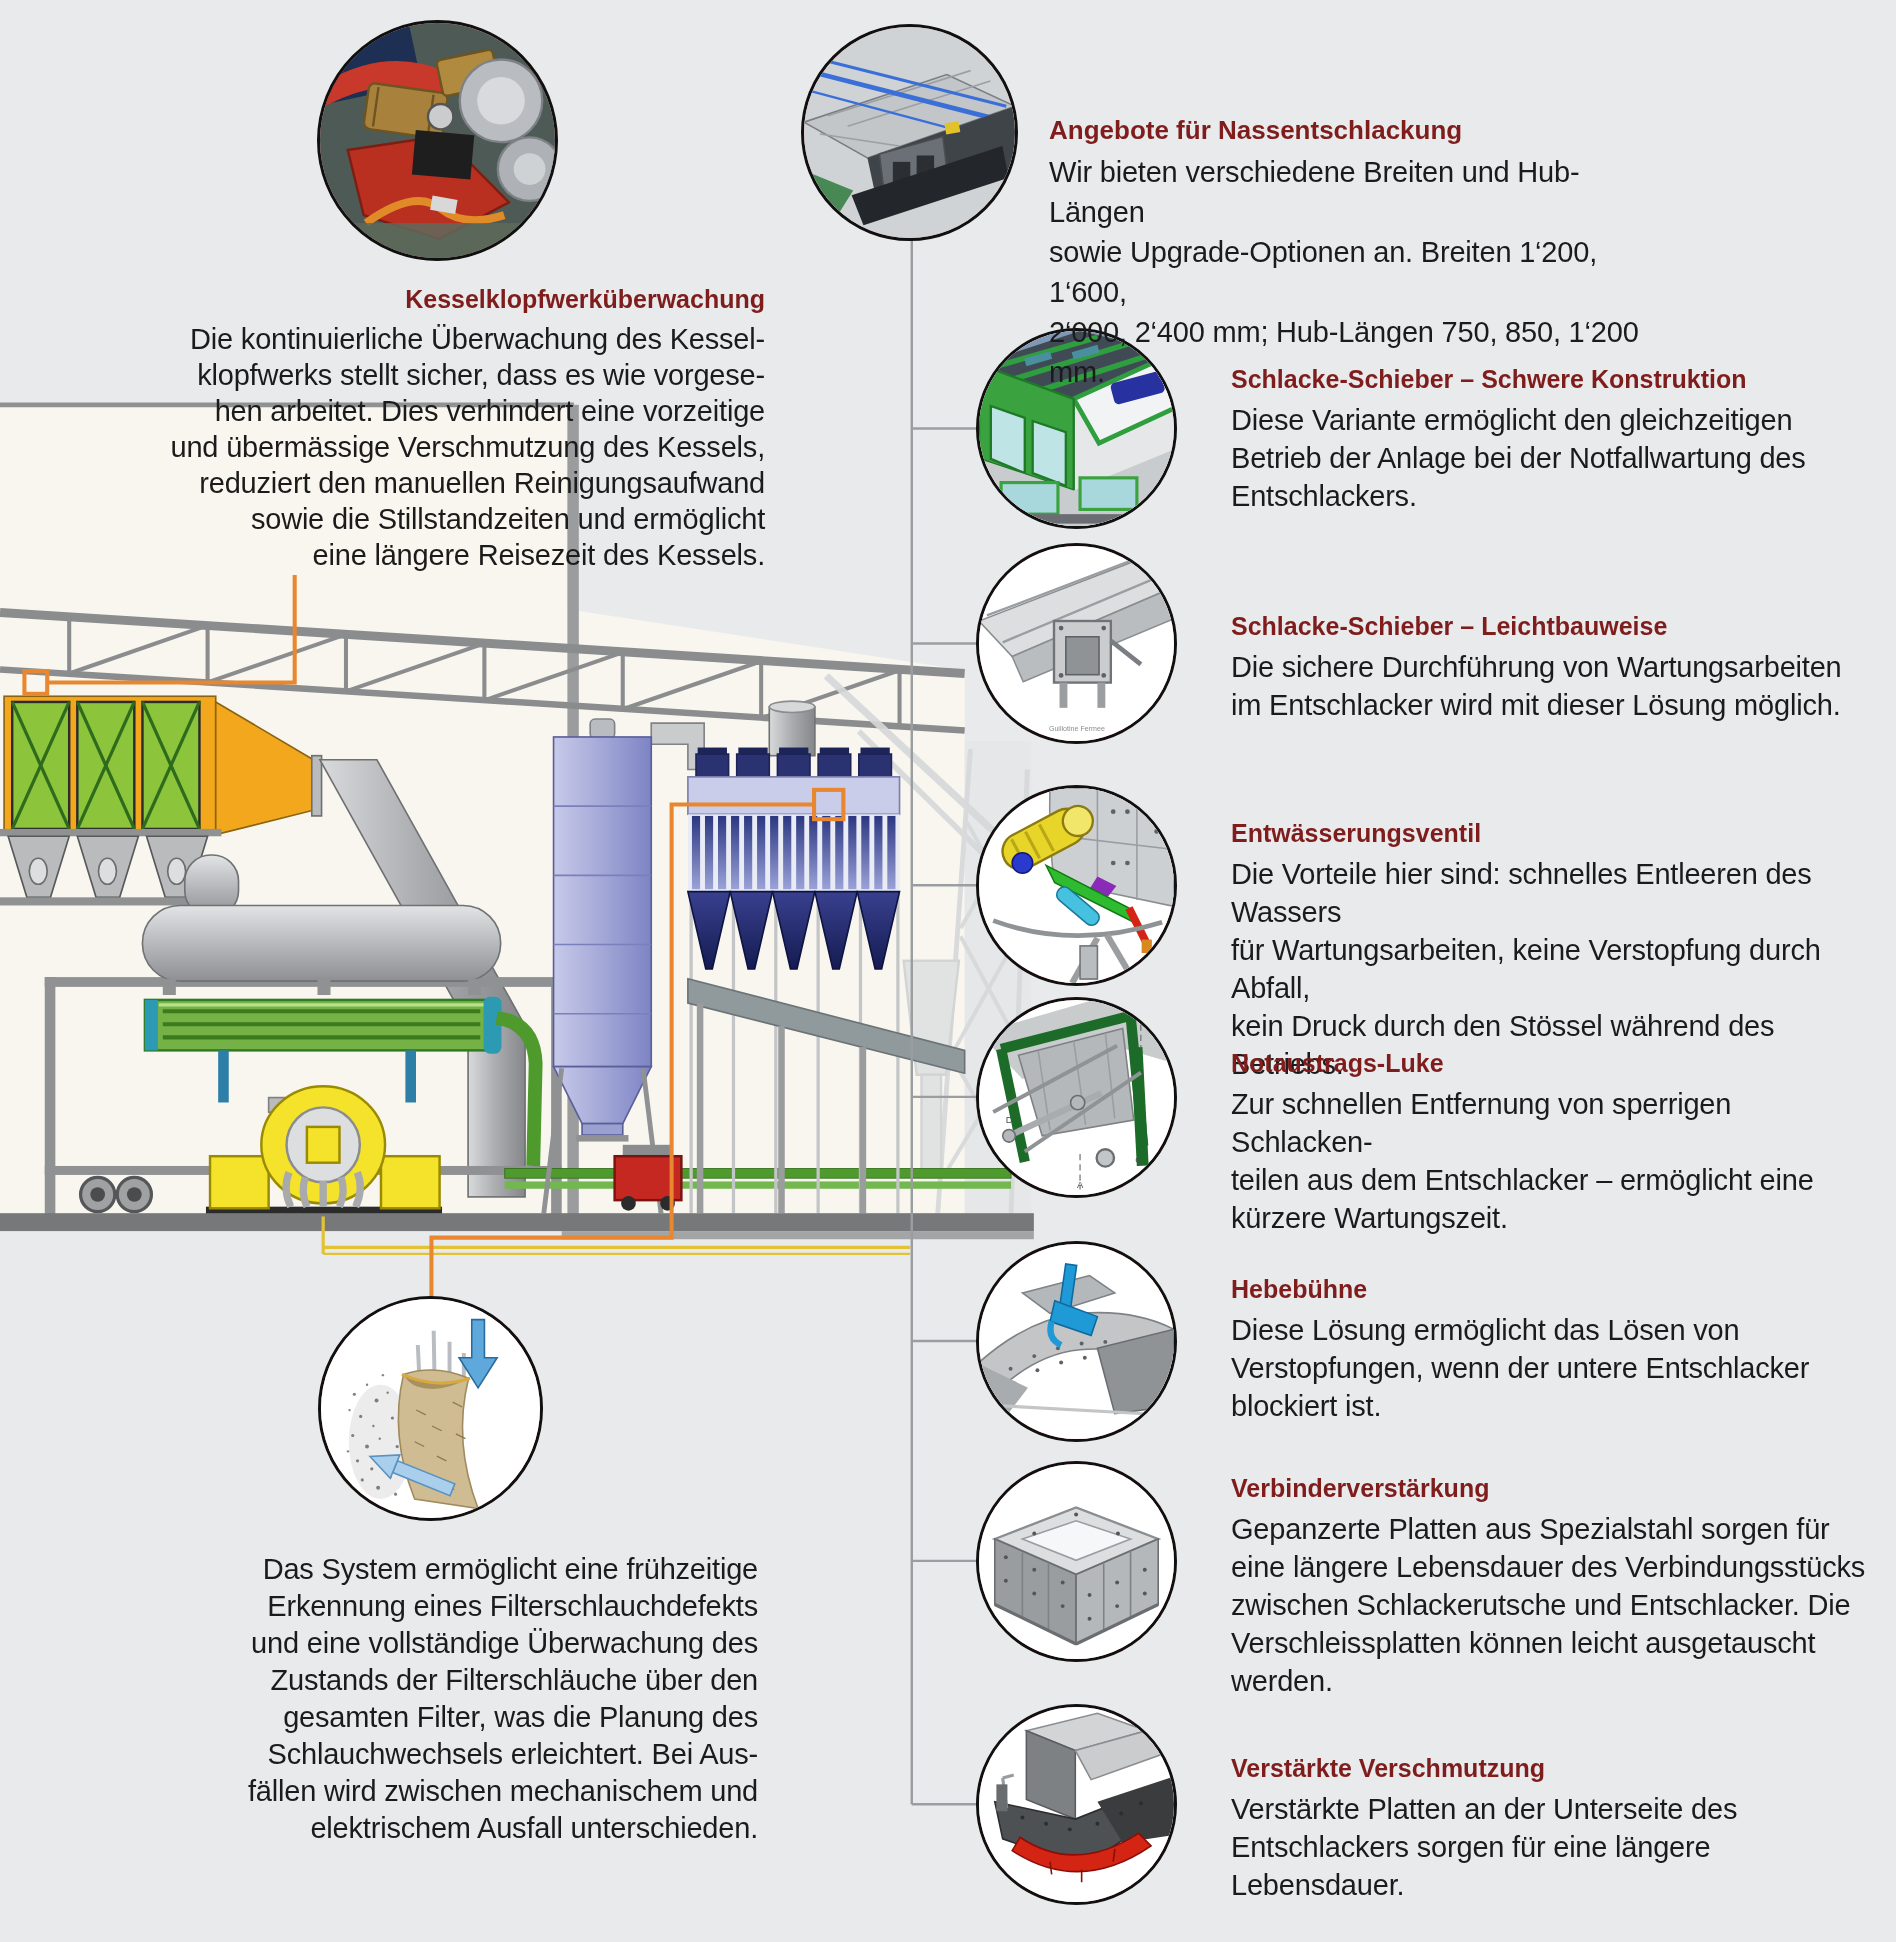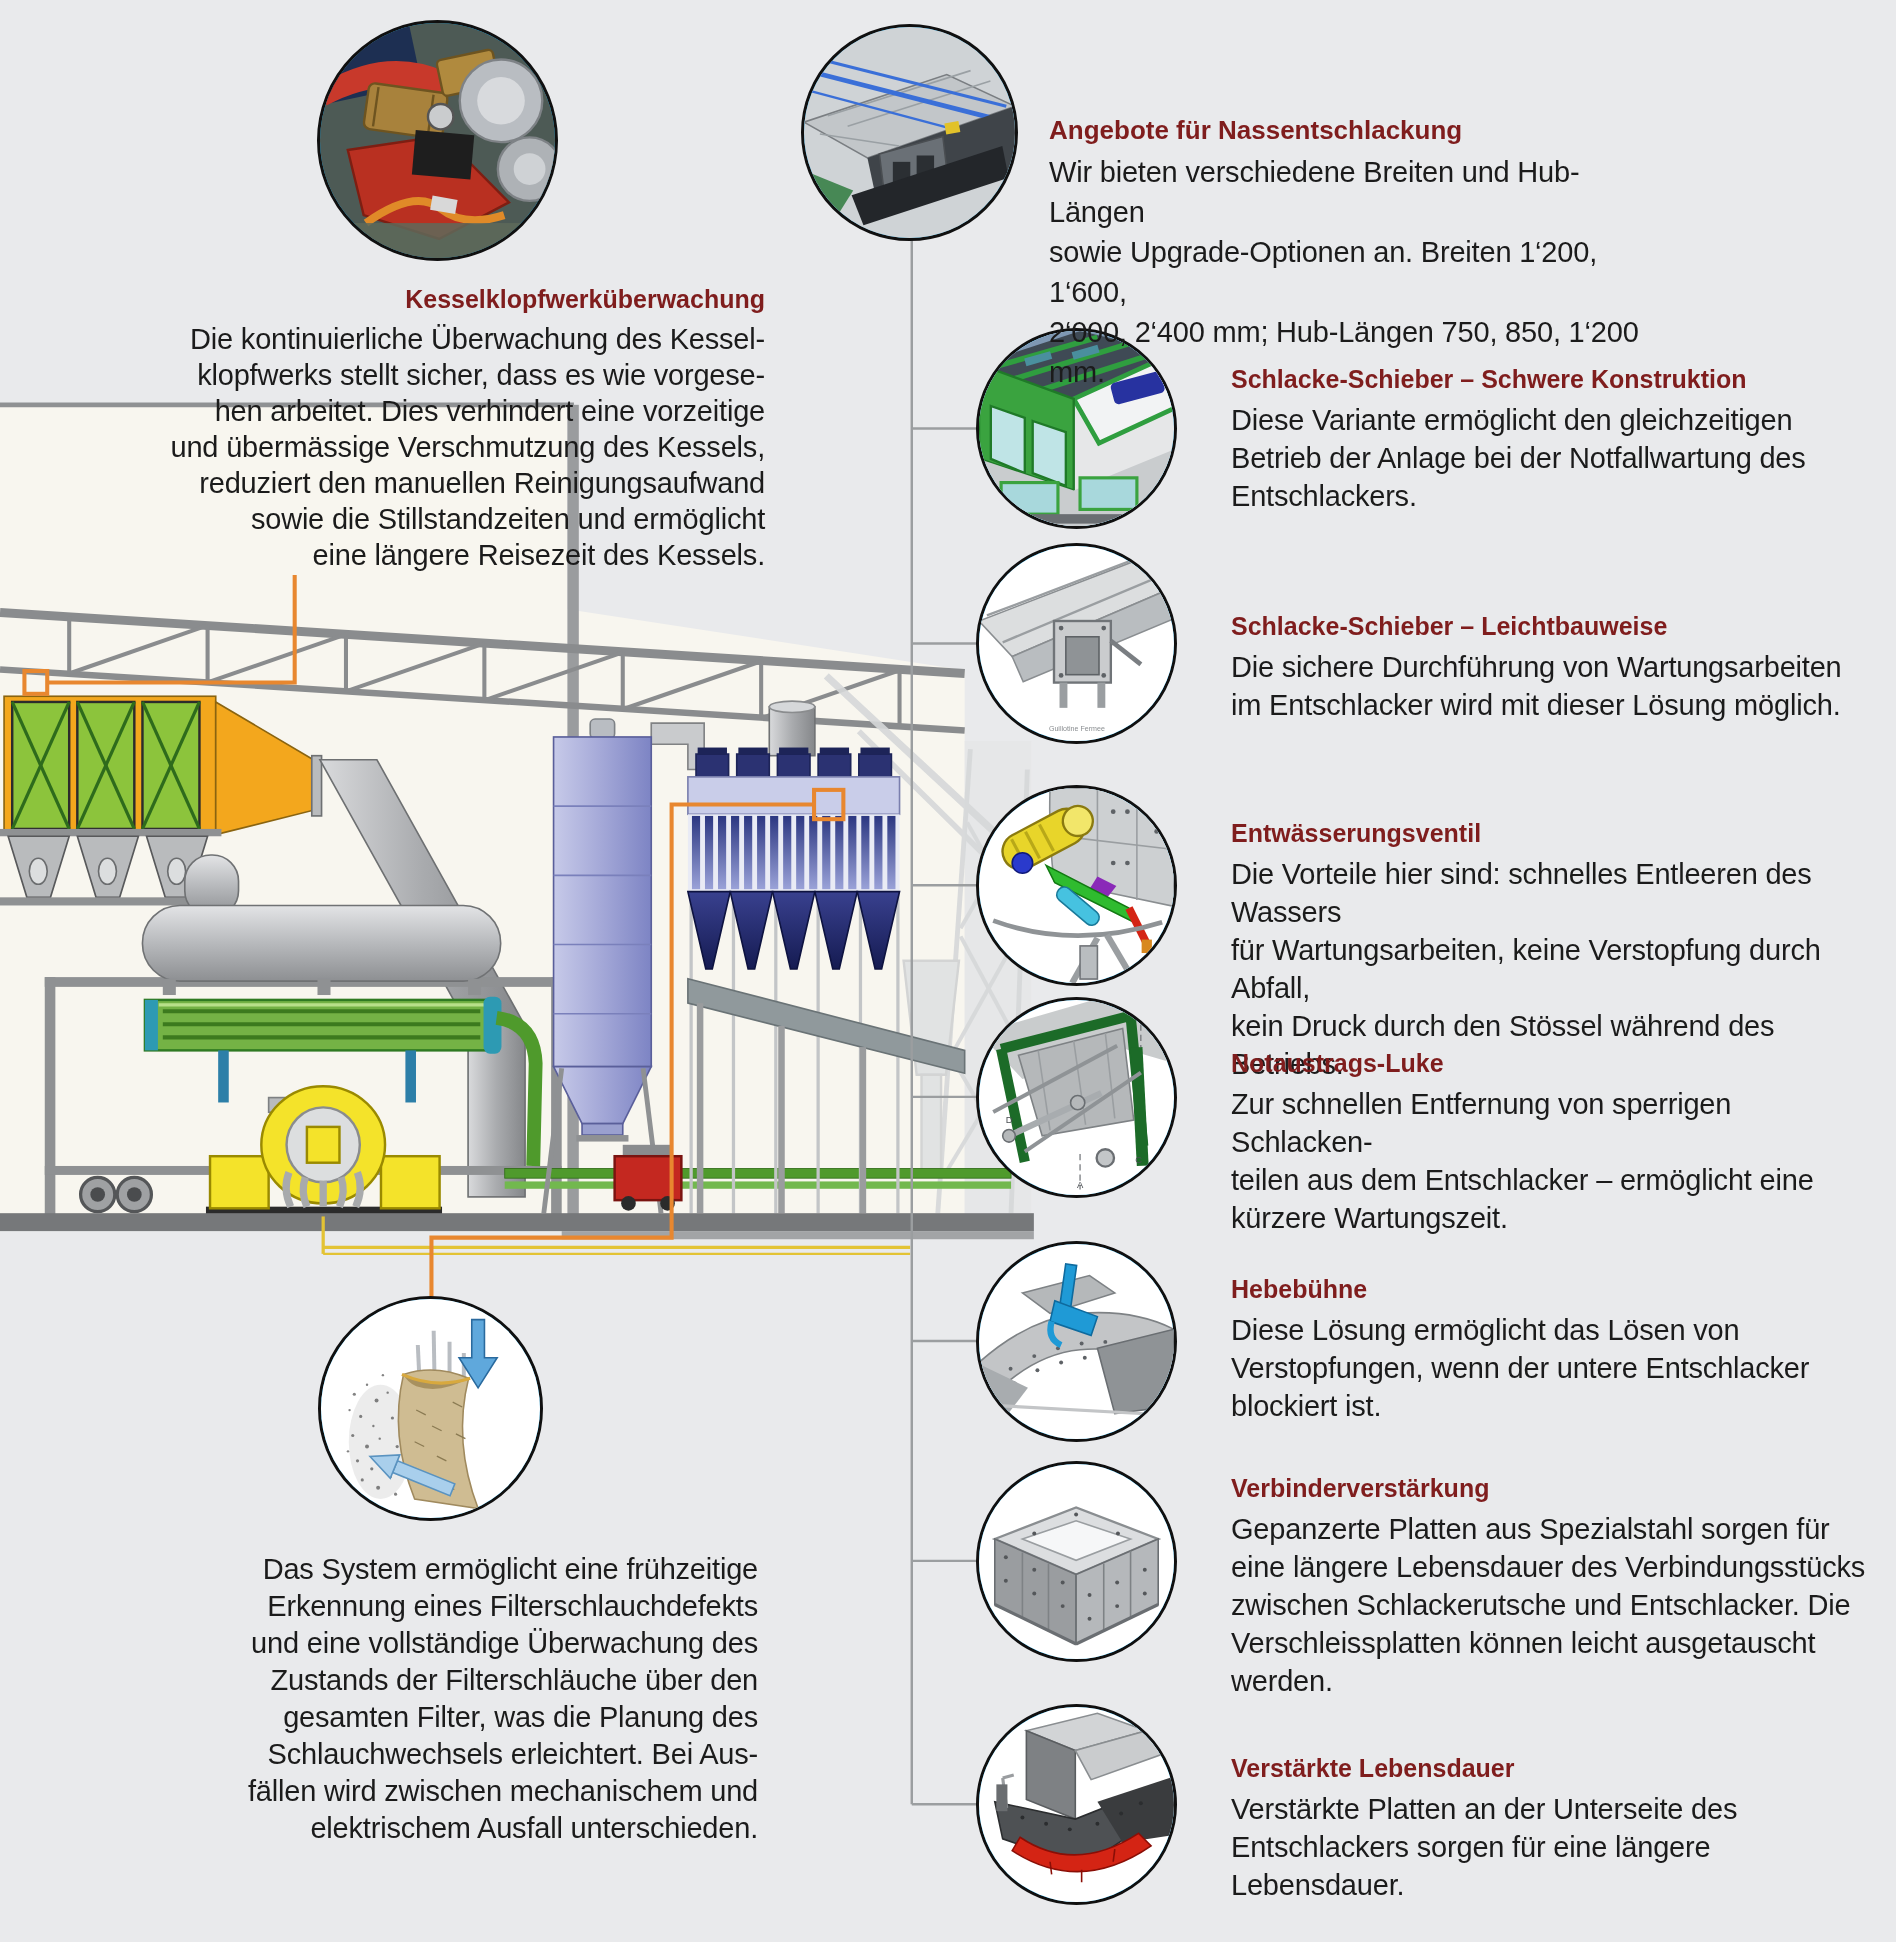--- a/index.html
+++ b/index.html
@@ -6,21 +6,21 @@
   body{
     width:1896px;height:1943px;position:relative;overflow:hidden;
     background:#e9eaec;
     font-family:"Liberation Sans",sans-serif;
     color:#1a1a1a;
   }
   .abs{position:absolute;}
   
   .circ{
     position:absolute;border-radius:50%;border:3.3px solid #101010;
-    overflow:hidden;background:#0ea5e9;box-sizing:border-box;
+    overflow:hidden;background:#fca5a5;box-sizing:border-box;
   }
   .circ svg{display:block;width:100%;height:100%;}
   
   .tblock{position:absolute;}
   .tblock h3{
     margin:0 0 6.5px 0;font-size:25px;line-height:29px;font-weight:bold;color:#7f1d1d;
   }
   .tblock .body{
     font-size:29px;line-height:38px;letter-spacing:-0.2px;color:#1b1b1b;white-space:pre-line;
   }
@@ -678,21 +678,21 @@
 <div class="tblock" style="left:1231px;top:1474px;width:643px;">
   <h3>Verbinderverstärkung</h3>
   <div class="body">Gepanzerte Platten aus Spezialstahl sorgen für
 eine längere Lebensdauer des Verbindungsstücks
 zwischen Schlackerutsche und Entschlacker. Die
 Verschleissplatten können leicht ausgetauscht
 werden.</div>
 </div>
 
 <div class="tblock" style="left:1231px;top:1754px;width:643px;">
-  <h3>Verstärkte Lebensdauer</h3>
+  <h3>Verstärkte Verschmutzung</h3>
   <div class="body">Verstärkte Platten an der Unterseite des
 Entschlackers sorgen für eine längere Lebensdauer.</div>
 </div>
 
 <div class="tblock centered" id="filter-block" style="left:98px;top:1551px;width:660px;">
   <div class="body" style="line-height:37px;">Das System ermöglicht eine frühzeitige
 Erkennung eines Filterschlauchdefekts
 und eine vollständige Überwachung des
 Zustands der Filterschläuche über den
 gesamten Filter, was die Planung des

